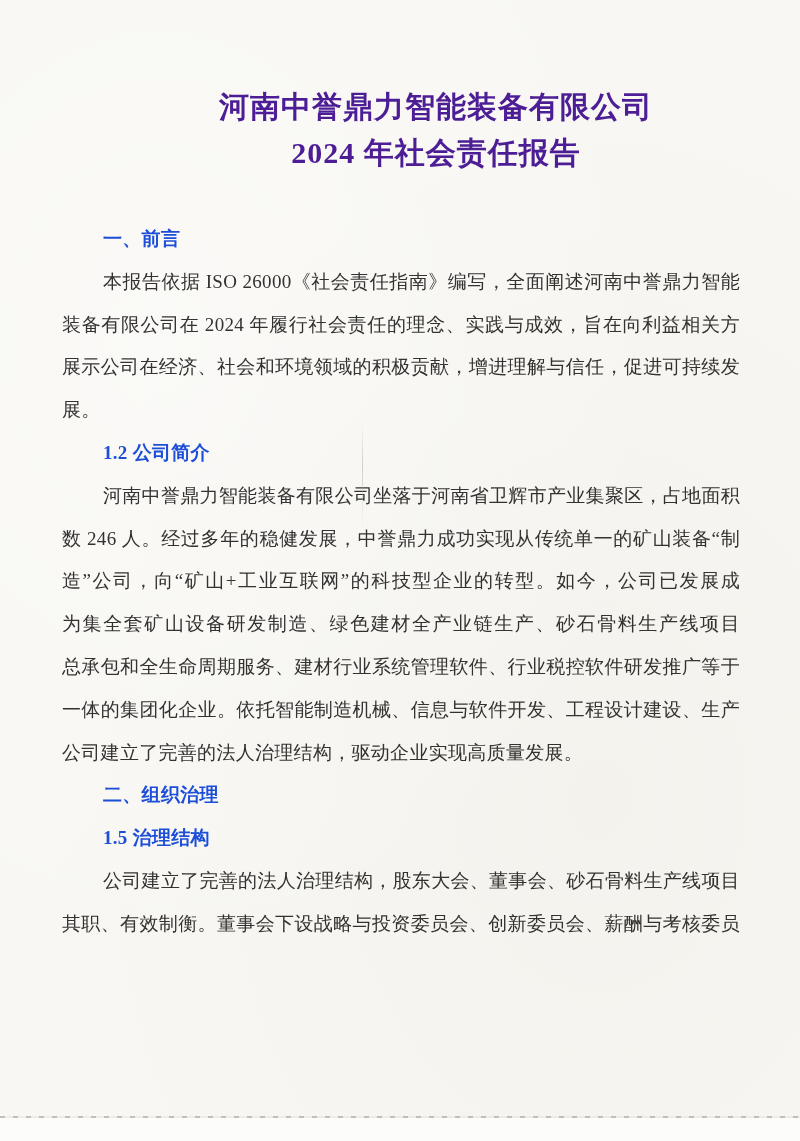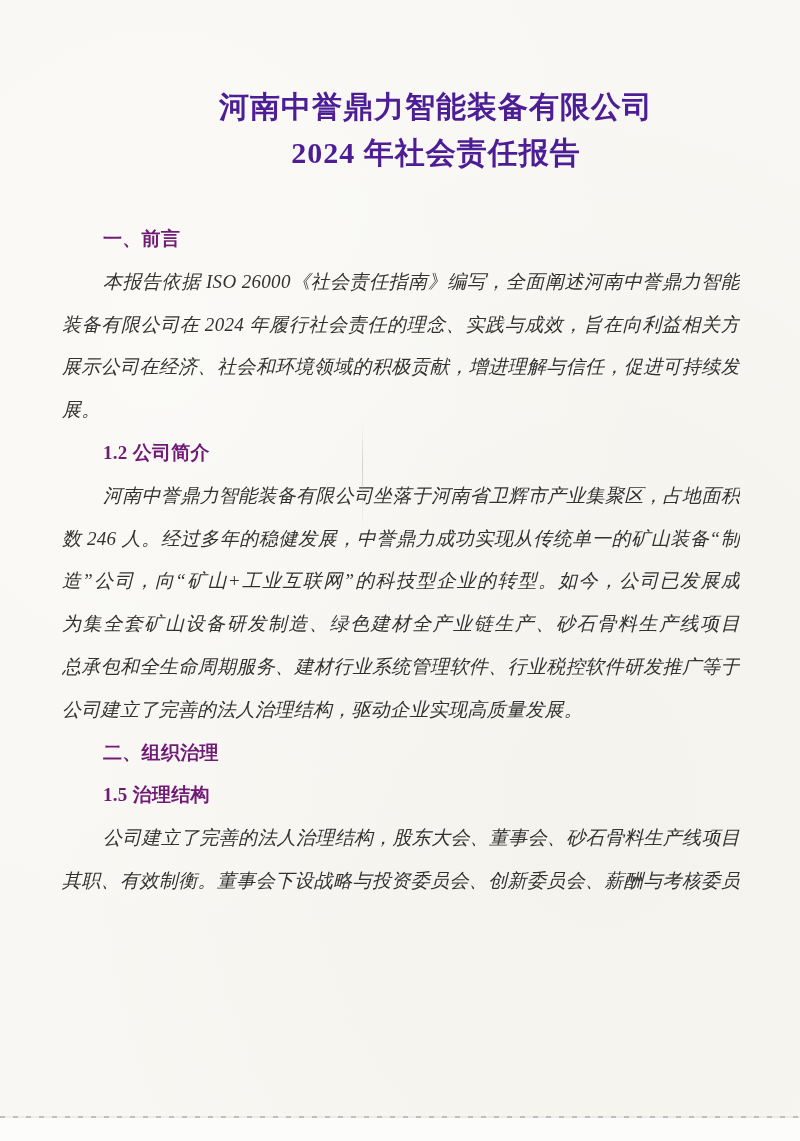--- a/index.html
+++ b/index.html
@@ -50,31 +50,30 @@
     font-size: 19px;
     line-height: 42.8px;
     letter-spacing: 0.3px;
     color: #333231;
   }
   .line {
     text-align: justify;
     text-align-last: justify;
     height: 42.8px;
     overflow: hidden;
-    font-style: italic;
   }
   .line.last {
     text-align-last: left;
   }
   .line.indent {
     text-indent: 41px;
   }
   .heading {
     font-weight: 600;
-    color: #701a75;
+    color: #1d4ed8;
     padding-left: 41px;
     height: 42.8px;
     text-align: left;
     text-align-last: left;
     overflow: hidden;
   }
   
   .scan-crease {
     position: absolute;
     left: 362px;
@@ -124,20 +123,21 @@
     <div class="line">展示公司在经济、社会和环境领域的积极贡献，增进理解与信任，促进可持续发</div>
     <div class="line last">展。</div>
 
     <div class="heading">1.2 公司简介</div>
 
     <div class="line indent">河南中誉鼎力智能装备有限公司坐落于河南省卫辉市产业集聚区，占地面积</div>
     <div class="line">数 246 人。经过多年的稳健发展，中誉鼎力成功实现从传统单一的矿山装备“制</div>
     <div class="line">造”公司，向“矿山+工业互联网”的科技型企业的转型。如今，公司已发展成</div>
     <div class="line">为集全套矿山设备研发制造、绿色建材全产业链生产、砂石骨料生产线项目 EPCO</div>
     <div class="line">总承包和全生命周期服务、建材行业系统管理软件、行业税控软件研发推广等于</div>
+    <div class="line">一体的集团化企业。依托智能制造机械、信息与软件开发、工程设计建设、生产</div>
     <div class="line last">公司建立了完善的法人治理结构，驱动企业实现高质量发展。</div>
 
     <div class="heading">二、组织治理</div>
     <div class="heading">1.5 治理结构</div>
 
     <div class="line indent">公司建立了完善的法人治理结构，股东大会、董事会、砂石骨料生产线项目</div>
     <div class="line">其职、有效制衡。董事会下设战略与投资委员会、创新委员会、薪酬与考核委员</div>
 
   </div>
 

